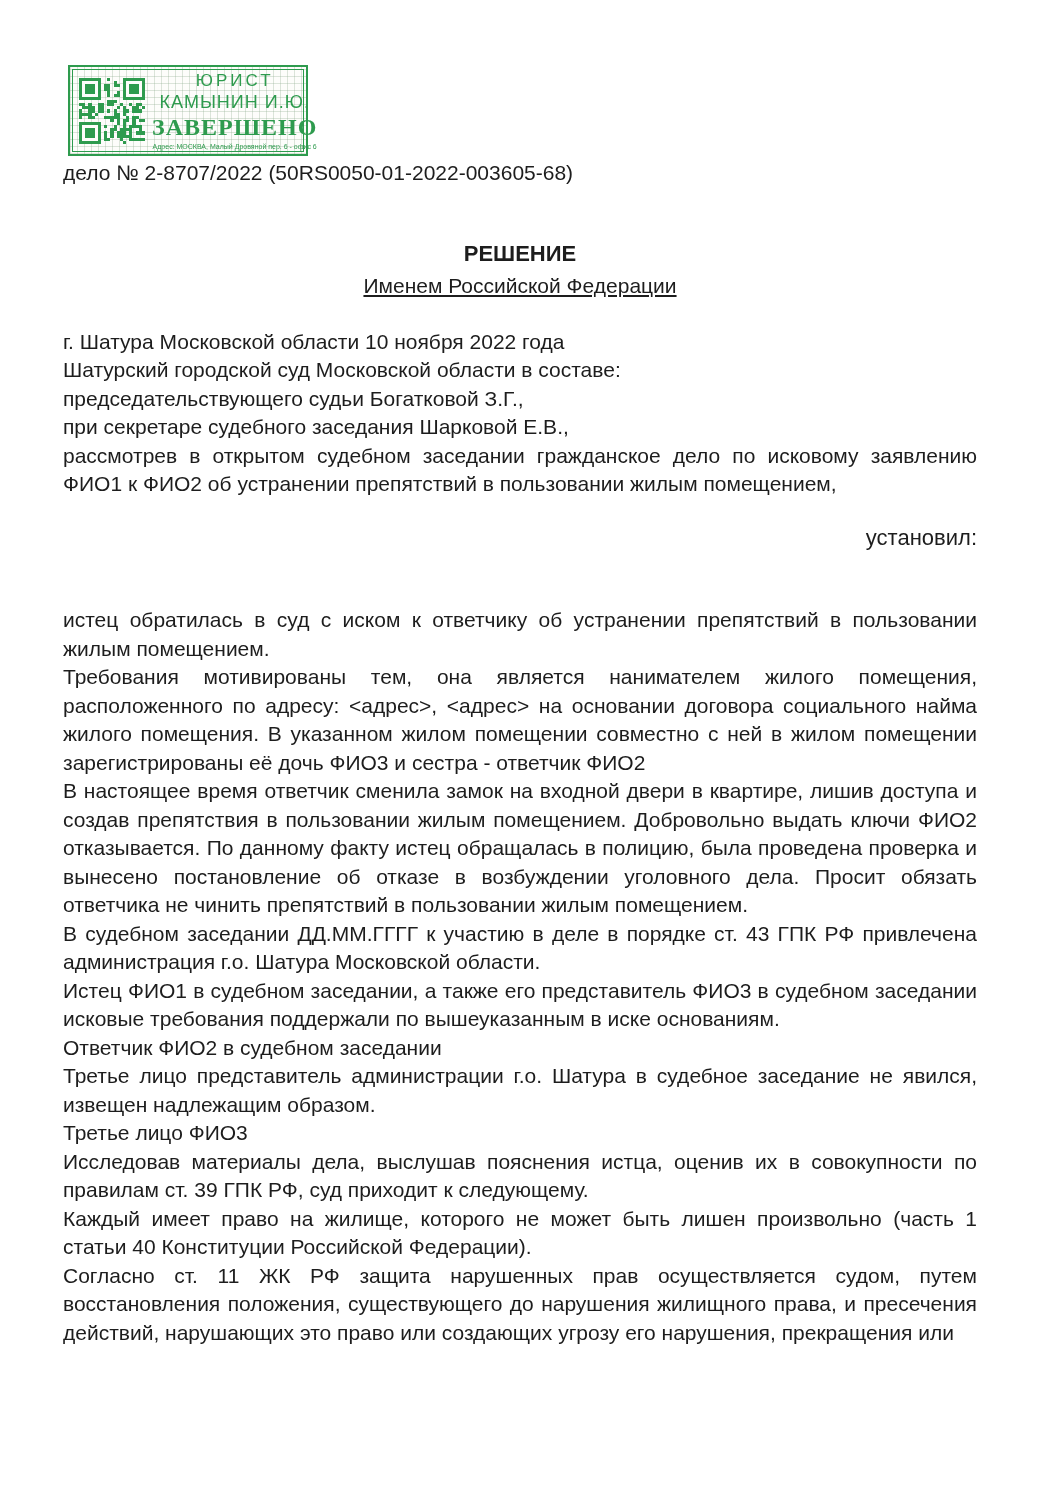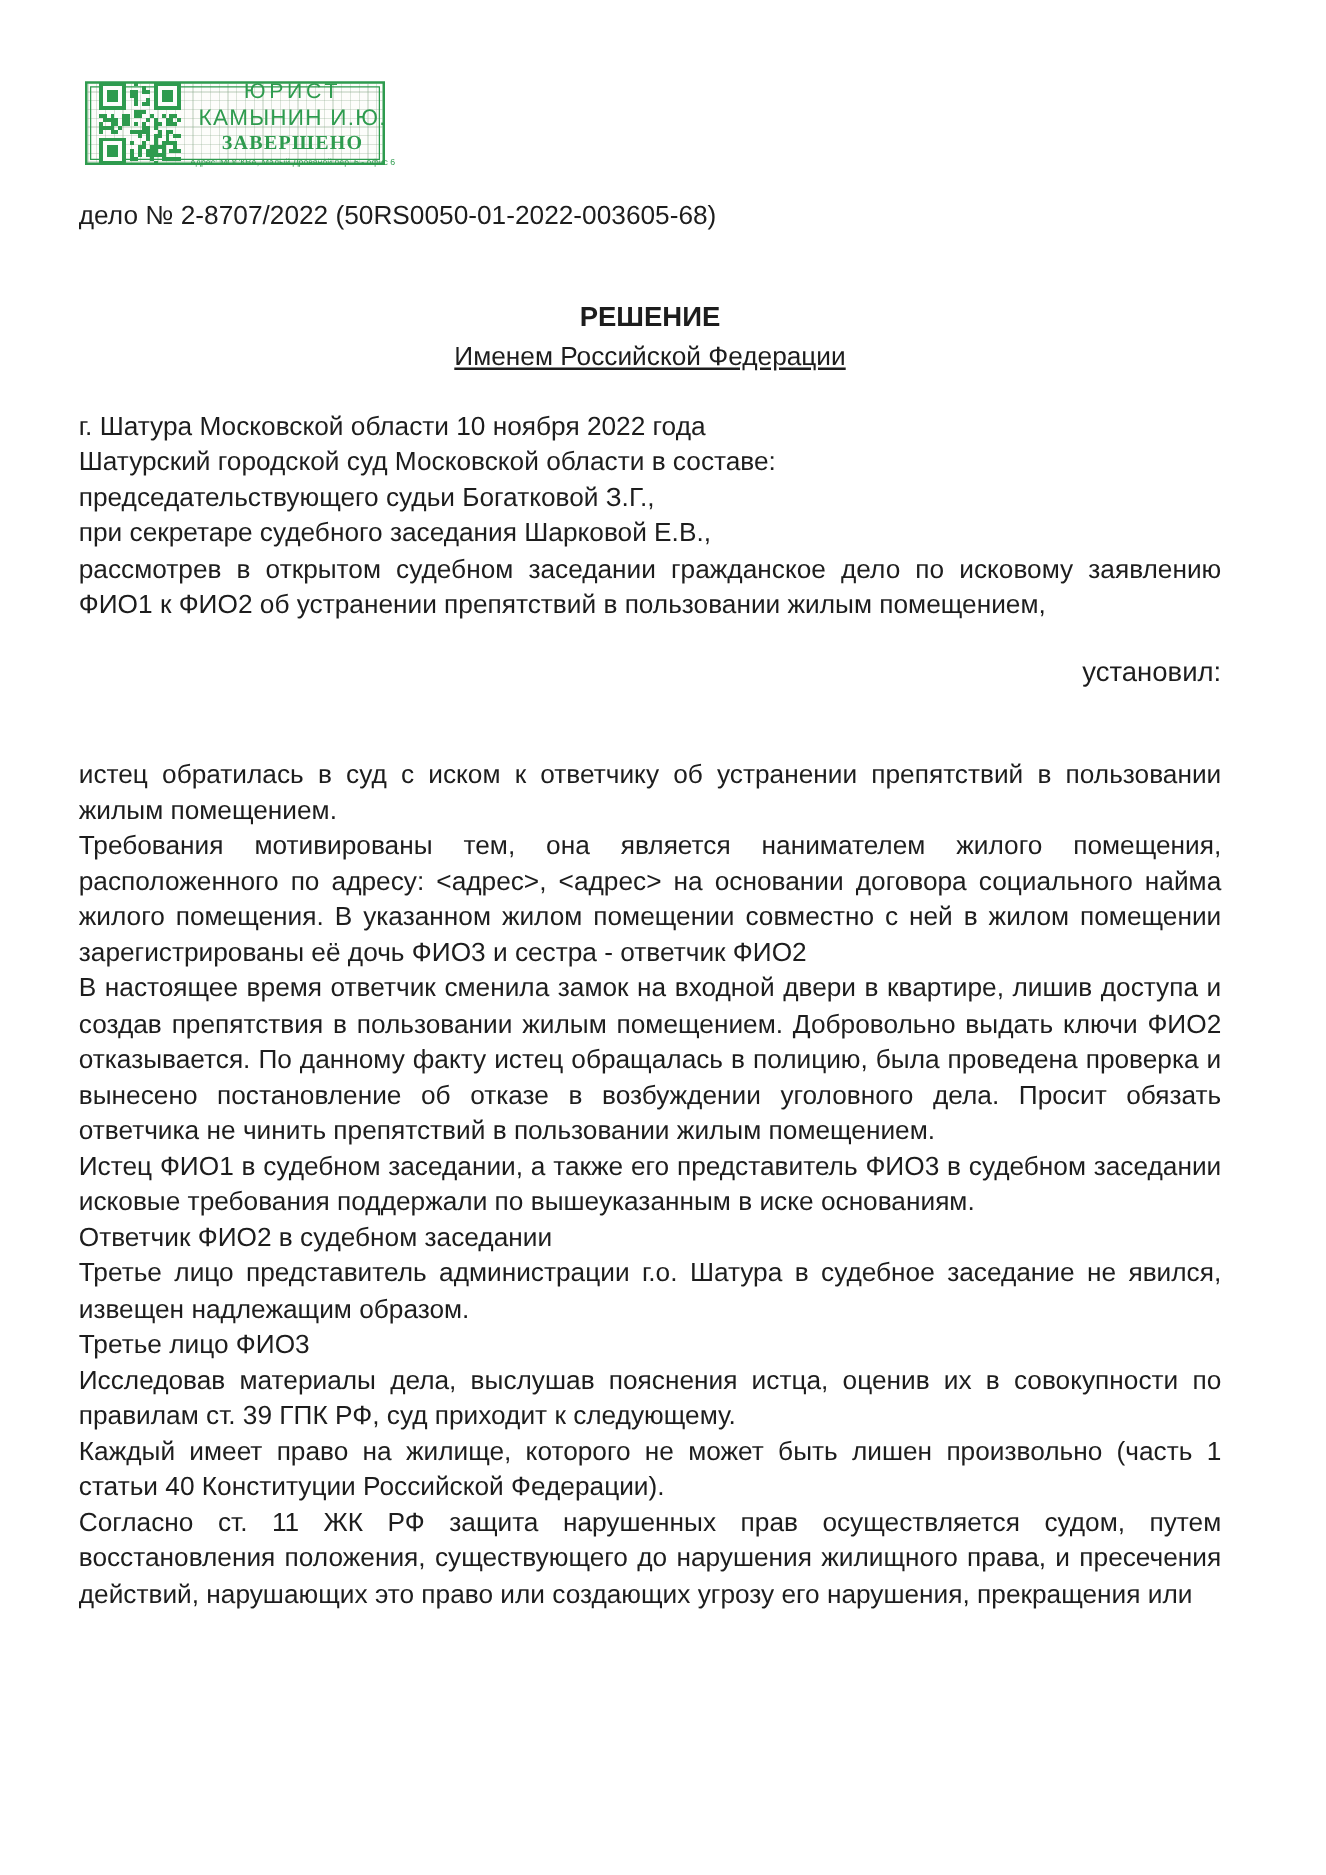--- a/index.html
+++ b/index.html
@@ -12,21 +12,21 @@
     color: #1d1d1d;
     overflow: hidden;
   }
 
   
   .stamp {
     position: absolute;
     left: 68px;
     top: 65px;
     width: 240px;
-    height: 67px;
+    height: 91px;
     box-sizing: border-box;
     border: 2px solid #2e9b4e;
     padding: 2px;
     background-color: #fdfdfb;
     background-image:
       repeating-linear-gradient(0deg, rgba(140,170,140,0.30) 0 1px, transparent 1px 7px),
       repeating-linear-gradient(90deg, rgba(140,170,140,0.30) 0 1px, transparent 1px 7px);
   }
   .stamp-inner {
     box-sizing: border-box;
@@ -46,21 +46,21 @@
     align-items: center;
     justify-content: center;
     text-align: center;
     line-height: 1.05;
   }
   .stamp-title  { font-size: 17px; letter-spacing: 3px; font-weight: 400; }
   .stamp-name   { font-size: 18px; letter-spacing: 1px; margin-top: 3px; }
   .stamp-status {
     font-family: "Liberation Serif", "DejaVu Serif", serif;
     font-weight: 700;
-    font-size: 16px;
+    font-size: 24px;
     letter-spacing: 1px;
     margin-top: 3px;
   }
   .stamp-address { font-size: 7px; margin-top: 3px; white-space: nowrap; }
 
   
   .content {
     box-sizing: border-box;
     padding: 159px 84px 0 63px;
     font-size: 21px;
@@ -248,20 +248,21 @@
       <p>при секретаре судебного заседания Шарковой Е.В.,</p>
       <p>рассмотрев в открытом судебном заседании гражданское дело по исковому заявлению ФИО1 к ФИО2 об устранении препятствий в пользовании жилым помещением,</p>
     </div>
 
     <p class="section-heading">установил:</p>
 
     <div class="body-block">
       <p>истец обратилась в суд с иском к ответчику об устранении препятствий в пользовании жилым помещением.</p>
       <p>Требования мотивированы тем, она является нанимателем жилого помещения, расположенного по адресу: &lt;адрес&gt;, &lt;адрес&gt; на основании договора социального найма жилого помещения. В указанном жилом помещении совместно с ней в жилом помещении зарегистрированы её дочь ФИО3 и сестра - ответчик ФИО2</p>
       <p>В настоящее время ответчик сменила замок на входной двери в квартире, лишив доступа и создав препятствия в пользовании жилым помещением. Добровольно выдать ключи ФИО2 отказывается. По данному факту истец обращалась в полицию, была проведена проверка и вынесено постановление об отказе в возбуждении уголовного дела. Просит обязать ответчика не чинить препятствий в пользовании жилым помещением.</p>
+      <p>В судебном заседании ДД.ММ.ГГГГ к участию в деле в порядке ст. 43 ГПК РФ привлечена администрация г.о. Шатура Московской области.</p>
       <p>Истец ФИО1 в судебном заседании, а также его представитель ФИО3 в судебном заседании исковые требования поддержали по вышеуказанным в иске основаниям.</p>
       <p>Ответчик ФИО2 в судебном заседании</p>
       <p>Третье лицо представитель администрации г.о. Шатура в судебное заседание не явился, извещен надлежащим образом.</p>
       <p>Третье лицо ФИО3</p>
       <p>Исследовав материалы дела, выслушав пояснения истца, оценив их в совокупности по правилам ст. 39 ГПК РФ, суд приходит к следующему.</p>
       <p>Каждый имеет право на жилище, которого не может быть лишен произвольно (часть 1 статьи 40 Конституции Российской Федерации).</p>
       <p>Согласно ст. 11 ЖК РФ защита нарушенных прав осуществляется судом, путем восстановления положения, существующего до нарушения жилищного права, и пресечения действий, нарушающих это право или создающих угрозу его нарушения, прекращения или</p>
     </div>
   </div>
 

